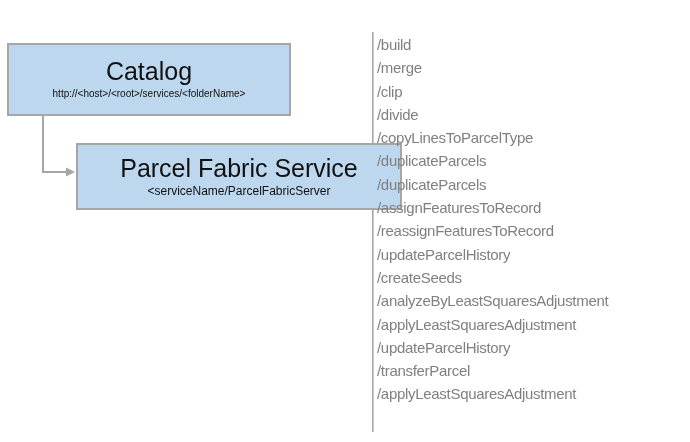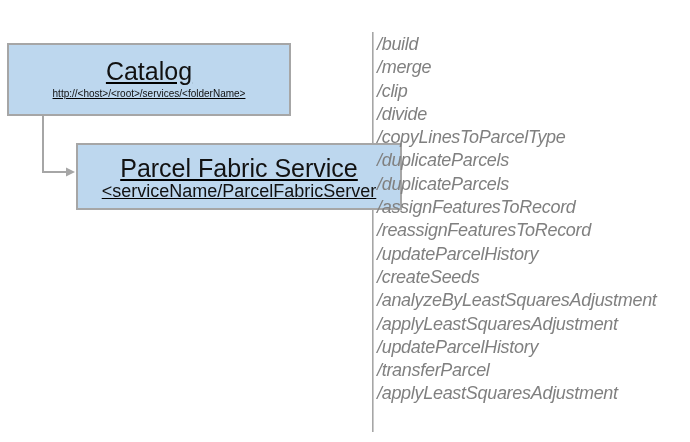--- a/index.html
+++ b/index.html
@@ -26,21 +26,20 @@
   .box {
     position: absolute;
     box-sizing: border-box;
     background: var(--box-fill, #BDD7EE);
     border: 2px solid var(--box-border, #A6A6A6);
     display: flex;
     flex-direction: column;
     align-items: center;
     justify-content: center;
     text-align: center;
-    text-decoration: underline;
   }
   .box.catalog {
     left: 7px;
     top: 43px;
     width: 284px;
     height: 73px;
   }
   .box.pfs {
     left: 76px;
     top: 143px;
@@ -53,36 +52,35 @@
     color: var(--title-text, #111111);
     white-space: nowrap;
   }
   .box-subtitle {
     font-size: 10px;
     line-height: 16px;
     color: var(--title-text, #111111);
     white-space: nowrap;
   }
   .box.pfs .box-subtitle {
-    font-size: 18px;
+    font-size: 12px;
   }
   .endpoints {
     position: absolute;
     left: 377px;
     top: 33px;
     width: 312px;
   }
   .endpoint {
-    font-size: 18px;
+    font-size: 15px;
     line-height: 23.3px;
     height: 23.3px;
     color: var(--endpoint-text, #808080);
     white-space: nowrap;
     letter-spacing: -0.3px;
-    font-style: italic;
   }
 </style>
 </head>
 <body>
 
 <div class="canvas">
 
   <svg class="connectors" width="690" height="442" viewBox="0 0 690 442">
 
     <polyline points="43,116 43,172 67,172" fill="none" style="stroke: var(--connector, #A6A6A6); stroke-width: 2;"></polyline>

